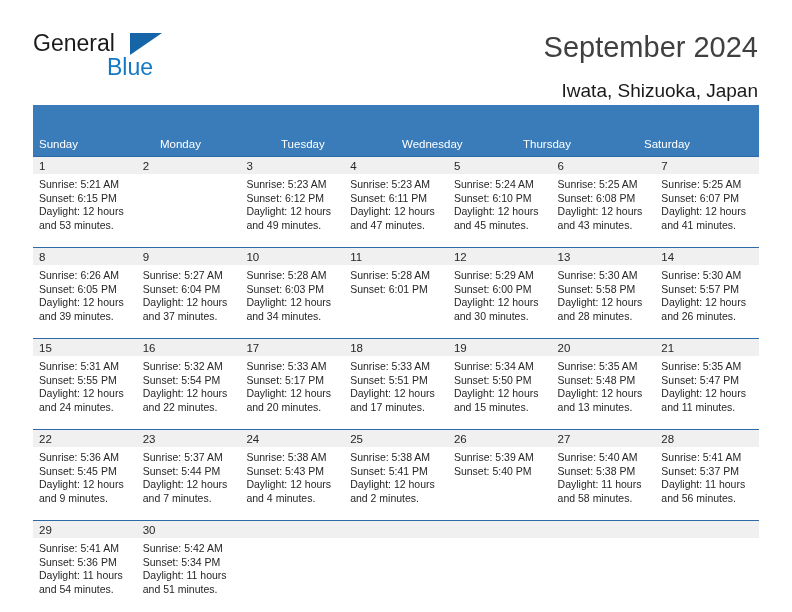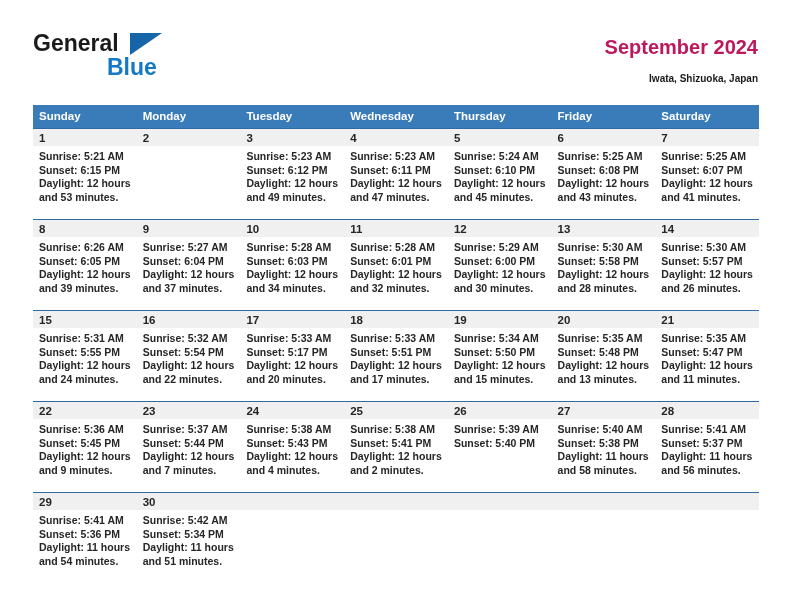--- a/index.html
+++ b/index.html
@@ -13,21 +13,20 @@
     font-family: "Liberation Sans", sans-serif;
     color: #000000;
     overflow: hidden;
   }
 
   .page {
     position: relative;
     width: 792px;
     height: 484px;
     box-sizing: border-box;
-    font-weight: bold;
   }
 
   
   .header {
     position: absolute;
     left: 33px;
     top: 30px;
     right: 34px;
     height: 62px;
   }
@@ -68,31 +67,31 @@
     border-bottom: 22px solid transparent;
   }
 
   .title-block {
     position: absolute;
     right: 0;
     top: 0;
     text-align: right;
   }
   .cal-title {
-    font-size: 20px;
-    color: #be185d;
+    font-size: 29px;
+    color: #404040;
     line-height: 34px;
     white-space: nowrap;
     font-family: "Liberation Sans", sans-serif;
   }
   .cal-location {
-    font-size: 10px;
+    font-size: 19px;
     color: #1a1a1a;
     line-height: 22px;
-    margin-top: 4px;
+    margin-top: 16px;
     white-space: nowrap;
     font-family: "Liberation Sans", sans-serif;
   }
 
   
   .calendar {
     position: absolute;
     left: 33px;
     top: 105px;
     width: 726px;
@@ -105,20 +104,21 @@
   }
   .dow-cell {
     flex: 1 1 0;
     min-width: 0;
     box-sizing: border-box;
     padding: 4px 0 4px 6px;
     font-size: 11.5px;
     color: #ffffff;
     line-height: 15px;
     font-family: "Liberation Sans", sans-serif;
+    margin-top: 28px;
   }
 
   .week {
     display: flex;
     width: 100%;
     border-top: 1.5px solid #2f6aa8;
     box-sizing: border-box;
   }
   .week:first-of-type {
     border-top: none;
@@ -187,21 +187,20 @@
   </div>
 
   <div class="calendar">
 
     <div class="dow-row">
       <div class="dow-cell">Sunday</div>
       <div class="dow-cell">Monday</div>
       <div class="dow-cell">Tuesday</div>
       <div class="dow-cell">Wednesday</div>
       <div class="dow-cell">Thursday</div>
-      <div class="dow-cell">Friday</div>
       <div class="dow-cell">Saturday</div>
     </div>
 
     <div class="week">
       <div class="day-cell">
         <div class="day-num">1</div>
         <div class="day-body">
           <div>Sunrise: 5:21 AM</div>
           <div>Sunset: 6:15 PM</div>
           <div class="daylight-line">Daylight: 12 hours and 53 minutes.</div>
@@ -275,21 +274,20 @@
           <div>Sunrise: 5:28 AM</div>
           <div>Sunset: 6:03 PM</div>
           <div class="daylight-line">Daylight: 12 hours and 34 minutes.</div>
         </div>
       </div>
       <div class="day-cell">
         <div class="day-num">11</div>
         <div class="day-body">
           <div>Sunrise: 5:28 AM</div>
           <div>Sunset: 6:01 PM</div>
-          <div class="daylight-line">Daylight: 12 hours and 32 minutes.</div>
         </div>
       </div>
       <div class="day-cell">
         <div class="day-num">12</div>
         <div class="day-body">
           <div>Sunrise: 5:29 AM</div>
           <div>Sunset: 6:00 PM</div>
           <div class="daylight-line">Daylight: 12 hours and 30 minutes.</div>
         </div>
       </div>

